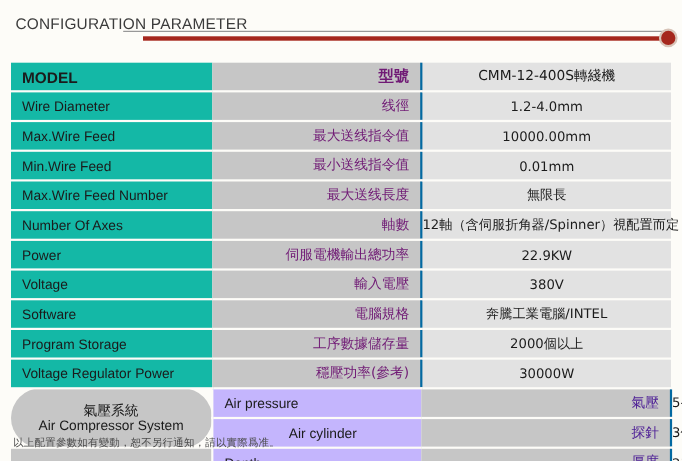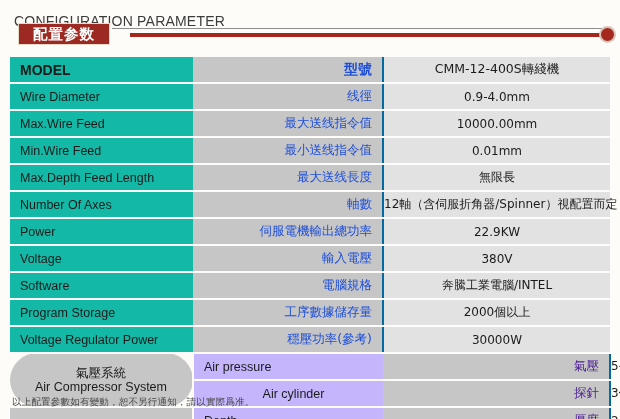--- a/index.html
+++ b/index.html
@@ -99,21 +99,21 @@
   }
   .c-en {
     background: #14b8a6;
     color: #1b1b1b;
     font-size: 12.5px;
     padding-left: 10px !important;
     white-space: nowrap;
   }
   .c-zh {
     background: #c6c6c6;
-    color: #1d4ed8;
+    color: #701a75;
     font-size: 12.5px;
     text-align: right;
     padding-right: 10px !important;
     font-family: "DejaVu Sans", sans-serif;
     white-space: nowrap;
   }
   .c-val {
     background: #e2e2e2;
     color: #1b1b1b;
     font-size: 12px;
@@ -173,21 +173,20 @@
     white-space: nowrap;
   }
 </style>
 </head>
 <body>
 
 <div id="page">
 
   <div class="header">
     <div class="hdr-title">CONFIGURATION PARAMETER</div>
-    <div class="hdr-badge">配置参数</div>
     <div class="hdr-grayline"></div>
     <div class="hdr-redline"></div>
     <div class="hdr-dot"></div>
   </div>
 
   <table class="spec-table">
     <colgroup>
       <col style="width:183px">
       <col style="width:190px">
       <col style="width:227px">
@@ -195,34 +194,34 @@
     <tbody>
 
       <tr class="row-model">
         <td class="c-en">MODEL</td>
         <td class="c-zh">型號</td>
         <td class="c-val">CMM-12-400S轉綫機</td>
       </tr>
       <tr>
         <td class="c-en">Wire Diameter</td>
         <td class="c-zh">线徑</td>
-        <td class="c-val">0.9-4.0mm</td>
+        <td class="c-val">1.2-4.0mm</td>
       </tr>
       <tr>
         <td class="c-en">Max.Wire Feed</td>
         <td class="c-zh">最大送线指令值</td>
         <td class="c-val">10000.00mm</td>
       </tr>
       <tr>
         <td class="c-en">Min.Wire Feed</td>
         <td class="c-zh">最小送线指令值</td>
         <td class="c-val">0.01mm</td>
       </tr>
       <tr>
-        <td class="c-en">Max.Depth Feed Length</td>
+        <td class="c-en">Max.Wire Feed Number</td>
         <td class="c-zh">最大送线長度</td>
         <td class="c-val">無限長</td>
       </tr>
       <tr>
         <td class="c-en">Number Of Axes</td>
         <td class="c-zh">軸數</td>
         <td class="c-val">12軸（含伺服折角器/Spinner）視配置而定</td>
       </tr>
       <tr>
         <td class="c-en">Power</td>

